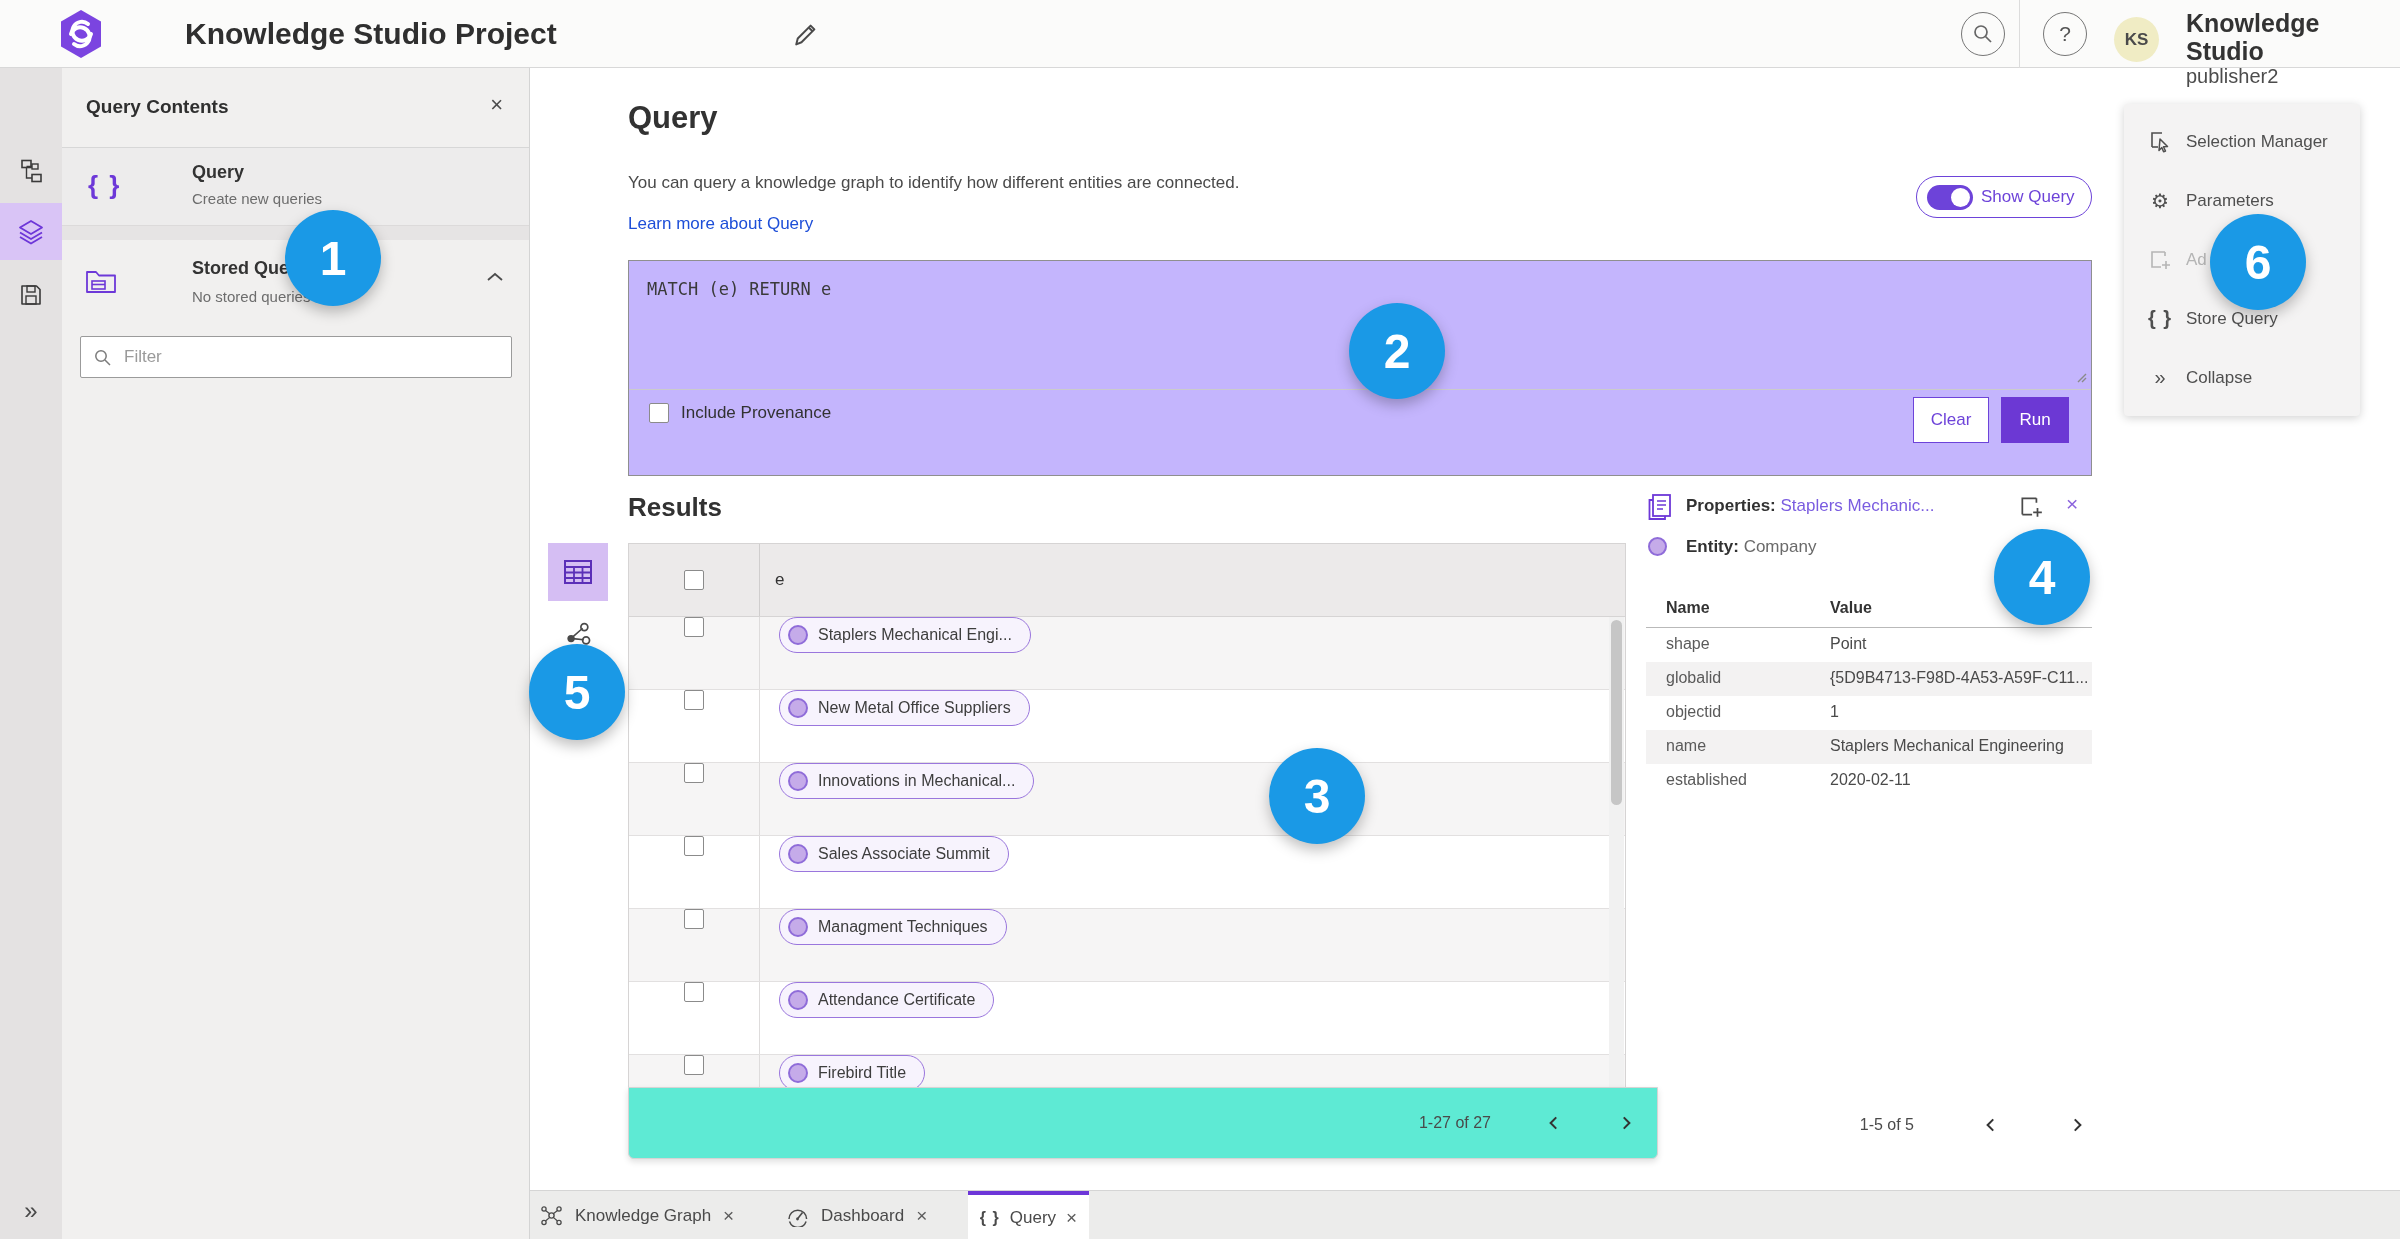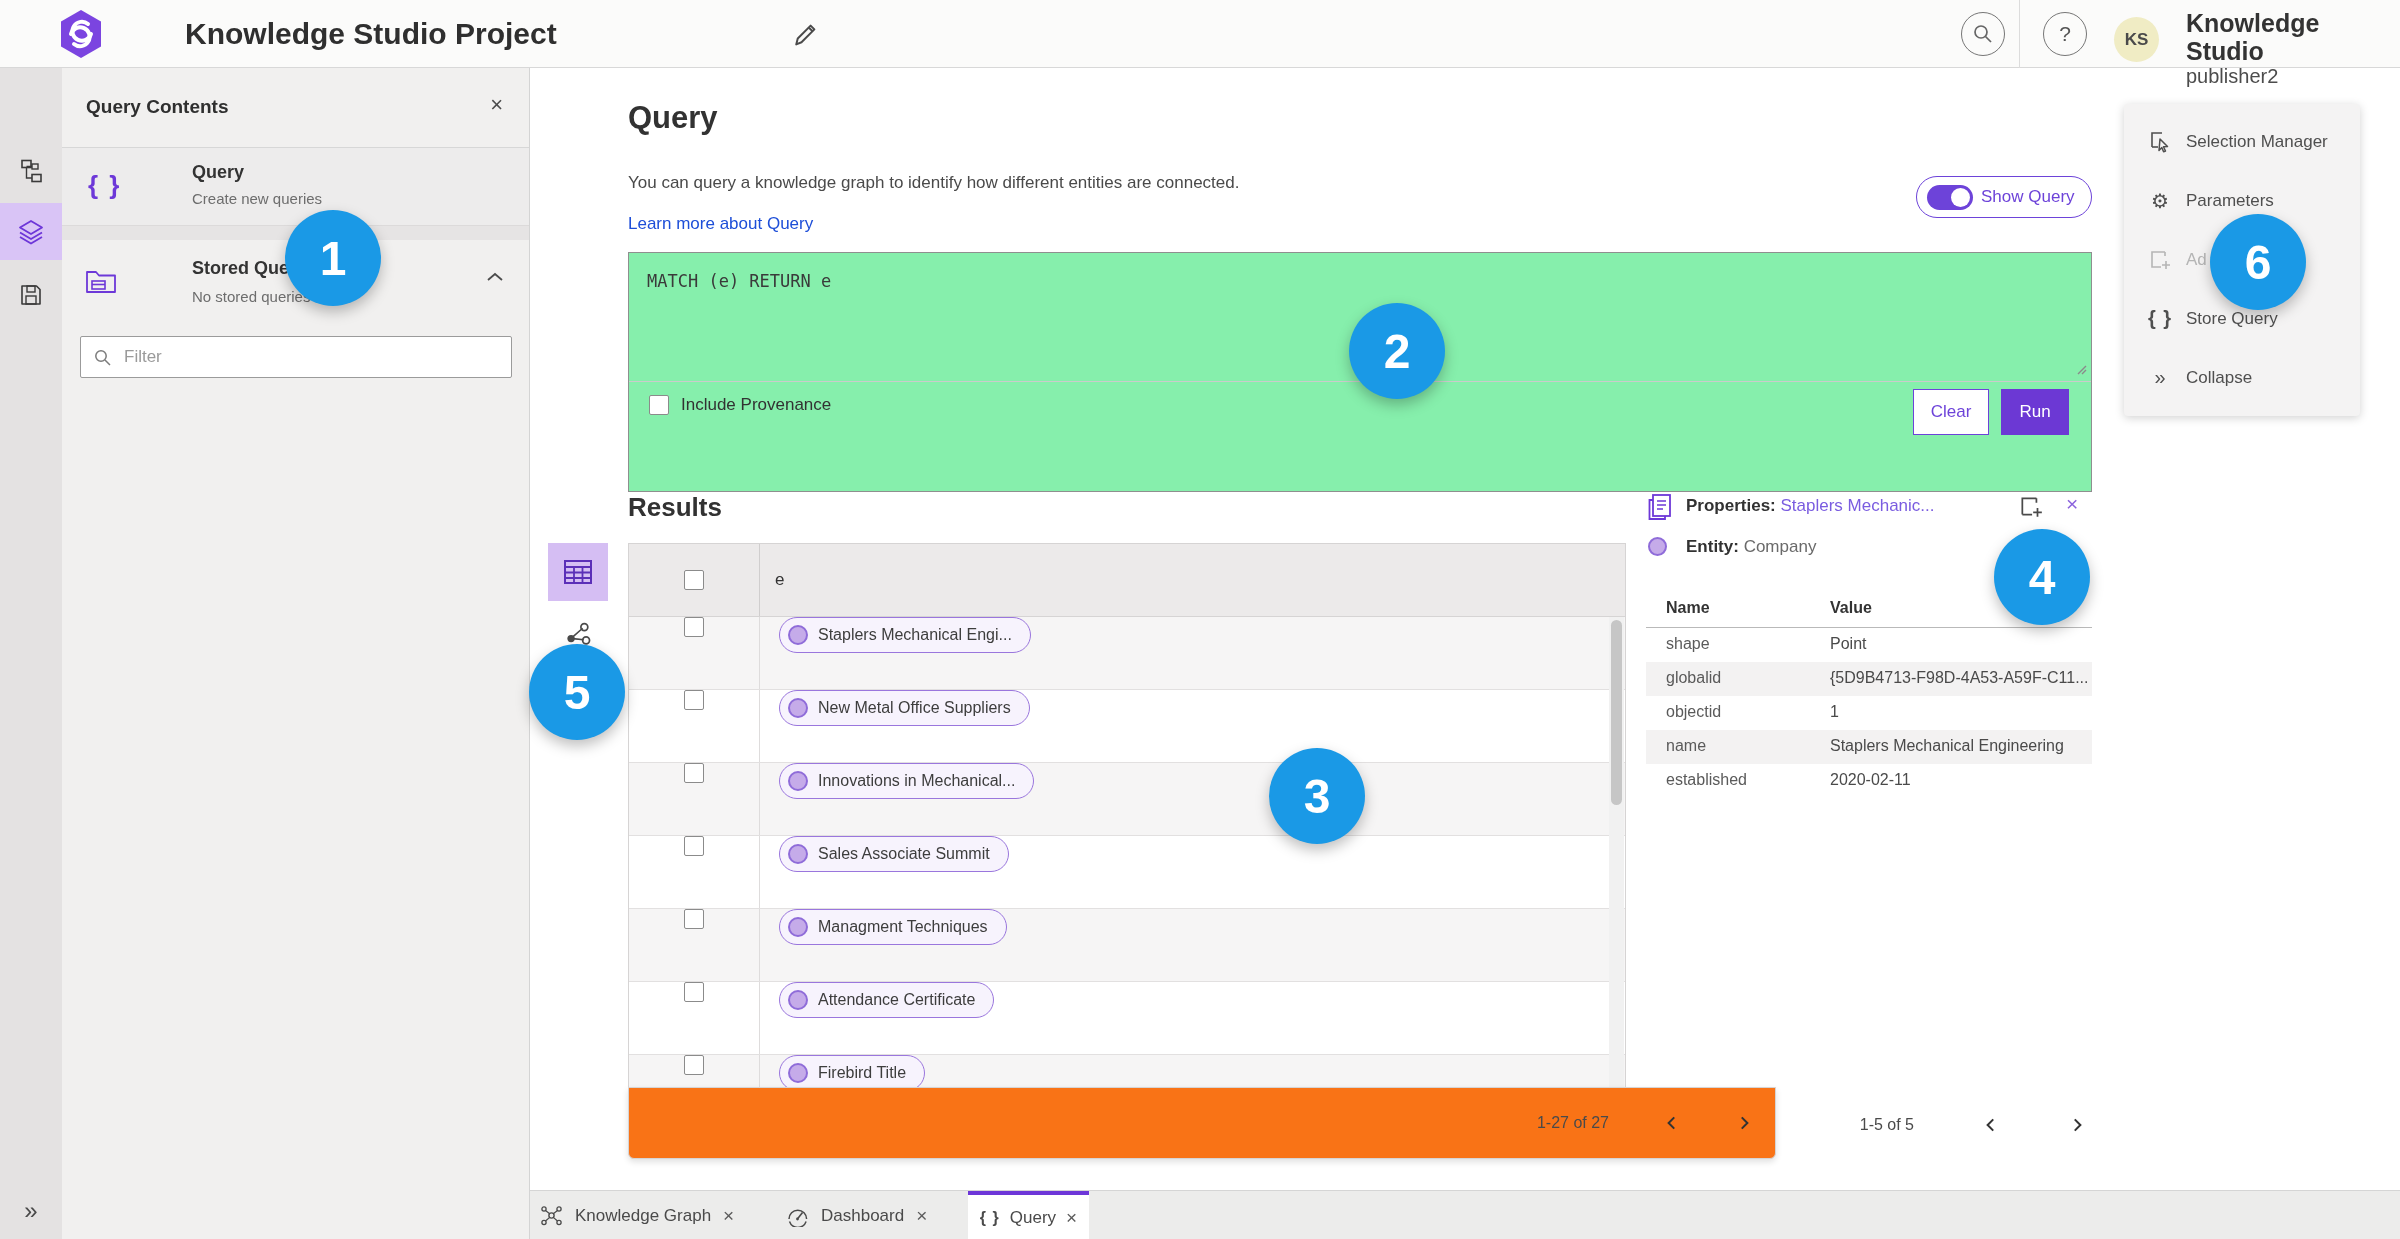--- a/index.html
+++ b/index.html
@@ -48,21 +48,21 @@
   .main { position:absolute; left:530px; top:68px; width:1870px; height:1122px; background:#fff; }
 
   .q-heading { position:absolute; left:628px; top:100px; font-size:31px; font-weight:600; color:#323232; }
   .q-desc { position:absolute; left:628px; top:173px; font-size:17px; color:#4a4a4a; }
   .q-link { position:absolute; left:628px; top:214px; font-size:17px; color:#1d4ed8; text-decoration:none; cursor:pointer; }
   .toggle-pill { position:absolute; left:1916px; top:176px; width:176px; height:42px; border:1.5px solid #6d43d9; border-radius:21px; display:flex; align-items:center; cursor:pointer; background:#fff; }
   .toggle-track { width:46px; height:25px; border-radius:13px; background:#6d43d9; margin-left:10px; position:relative; }
   .toggle-knob { position:absolute; right:3px; top:3px; width:19px; height:19px; border-radius:50%; background:#fff; }
   .toggle-label { margin-left:8px; font-size:17px; color:#6d43d9; }
 
-  .qbox { position:absolute; left:628px; top:252px; width:1464px; height:240px; border:1px solid #8f8f8f; background:#86efac; }
+  .qbox { position:absolute; left:628px; top:260px; width:1464px; height:216px; border:1px solid #8f8f8f; background:#c4b5fd; }
   .qcode { position:absolute; left:18px; top:18px; font-family:"DejaVu Sans Mono", monospace; font-size:17px; color:#3a3a3a; white-space:pre; }
   .qbox-divider { position:absolute; left:0; top:128px; width:100%; height:1px; background:#cbcbcb; }
   .resize-handle { position:absolute; left:1444px; top:108px; }
   .prov-row { position:absolute; left:20px; top:142px; display:flex; align-items:center; }
   input.cbx { appearance:none; -webkit-appearance:none; width:20px; height:20px; border:1.5px solid #8b8b8b; border-radius:2px; background:#fff; cursor:pointer; }
   .prov-label { font-size:17px; color:#323232; margin-left:12px; }
   .btn-clear { position:absolute; left:1284px; top:136px; width:76px; height:46px; background:#fff; border:1.5px solid #6d43d9; color:#6d43d9; font-size:17px; cursor:pointer; font-family:"Liberation Sans", sans-serif; }
   .btn-run { position:absolute; left:1372px; top:136px; width:68px; height:46px; background:#6c38d4; border:none; color:#fff; font-size:17px; cursor:pointer; font-family:"Liberation Sans", sans-serif; }
 
   .r-heading { position:absolute; left:628px; top:492px; font-size:26px; font-weight:600; color:#323232; }
@@ -76,21 +76,21 @@
   .rt-e { font-size:17px; color:#333; margin-left:16px; }
   .rt-body { position:relative; height:470px; overflow:hidden; border-left:1px solid #d6d4d4; border-right:1px solid #d6d4d4; }
   .rt-row { height:73px; display:flex; align-items:flex-start; border-bottom:1px solid #e2e0e0; position:relative; }
   .rt-row:nth-child(odd) { background:#f6f5f5; } .rt-row:nth-child(even) { background:#fff; }
   .rt-row .col-div { position:absolute; left:130px; top:0; width:1px; height:100%; background:#dedcdc; }
   .pill { display:inline-flex; align-items:center; height:36px; border:1.5px solid #9a76dd; border-radius:18px; background:#f7f3fd; padding:0 18px 0 8px; margin-left:20px; cursor:pointer; }
   .pill .dot { width:20px; height:20px; border-radius:50%; background:#c5abe9; border:2px solid #8f6cd9; margin-right:10px; }
   .pill .plabel { font-size:16px; color:#3d3d3d; white-space:nowrap; }
   .scrollbar { position:absolute; right:1px; top:0; width:15px; height:470px; background:#f1f1f1; }
   .scroll-thumb { position:absolute; left:2px; top:3px; width:11px; height:185px; border-radius:6px; background:#c6c6c6; cursor:grab; }
-  .rt-footer { position:absolute; left:628px; top:1087px; width:1148px; height:72px; background:#f97316; border:1px solid #d6d4d4; border-radius:0 0 6px 6px; box-shadow:0 3px 6px rgba(0,0,0,0.12); display:flex; align-items:center; justify-content:flex-end; gap:54px; padding-right:22px; }
+  .rt-footer { position:absolute; left:628px; top:1087px; width:1030px; height:72px; background:#5eead4; border:1px solid #d6d4d4; border-radius:0 0 6px 6px; box-shadow:0 3px 6px rgba(0,0,0,0.12); display:flex; align-items:center; justify-content:flex-end; gap:54px; padding-right:22px; }
   .pg-text { font-size:16px; color:#4a4a4a; }
   .pg-btn { background:none; border:none; cursor:pointer; display:flex; align-items:center; }
 
   
   .props { position:absolute; left:1646px; top:492px; width:446px; }
   .props-header { position:relative; height:36px; }
   .props-title { position:absolute; left:40px; top:4px; font-size:17px; font-weight:bold; color:#323232; white-space:nowrap;text-align:right; }
   .props-sel { font-weight:normal; color:#7a5ce0; cursor:pointer; }
   .props-add { position:absolute; left:372px; top:2px; background:none; border:none; cursor:pointer; }
   .props-close { position:absolute; left:420px; top:0px; background:none; border:none; cursor:pointer; font-size:21px; color:#8b63dd; }

